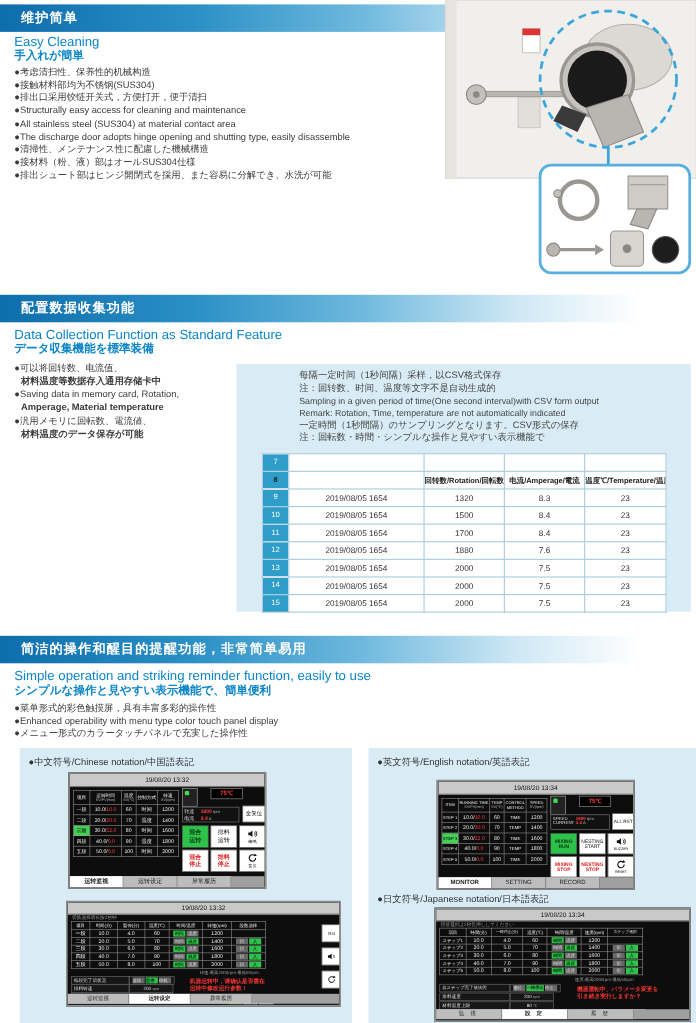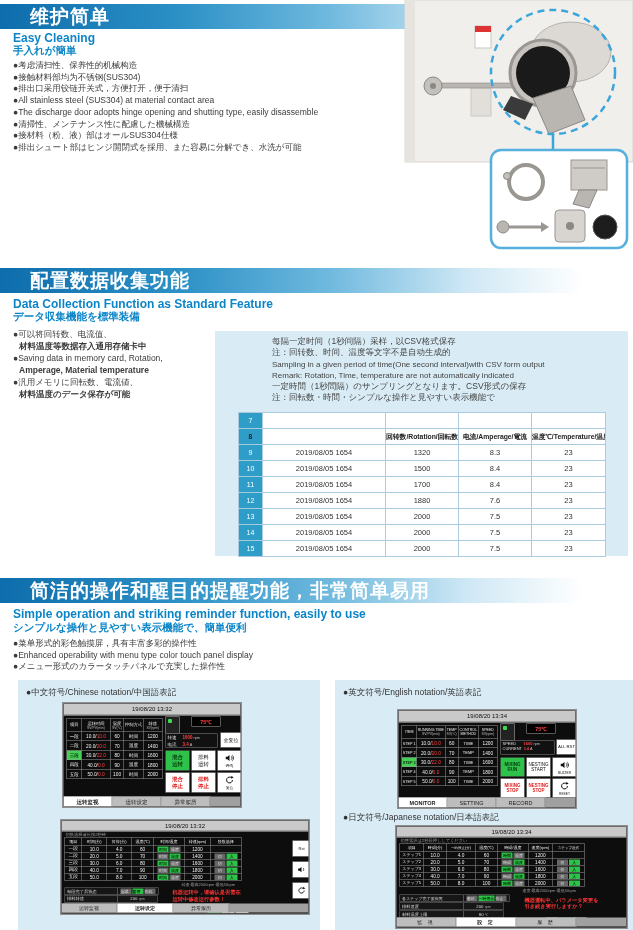--- a/index.html
+++ b/index.html
@@ -1,23 +1,23 @@
 <!DOCTYPE html>
 <html><head>
 <meta charset="utf-8">
 <style>
   html,body{margin:0;padding:0;background:#eee;}
   .page{position:relative;width:633px;height:930px;background:#fff;overflow:hidden;
         font-family:"Liberation Sans",sans-serif;color:#333;}
   .abs{position:absolute;}
   
   .banner{position:absolute;left:0;width:633px;height:25px;box-sizing:border-box;
-          padding-left:30px;color:#fff;font-weight:bold;font-size:19px;line-height:25px;letter-spacing:1px;
+          padding-left:19px;color:#fff;font-weight:bold;font-size:12px;line-height:25px;letter-spacing:1px;
           background:linear-gradient(90deg,#0e6dac 0%,#2b90c6 28%,#6fb9de 52%,#cfe8f5 74%,#ffffff 92%);}
-  .h-en{position:absolute;color:#0b85c8;font-weight:bold;font-size:12px;white-space:nowrap;}
+  .h-en{position:absolute;color:#0b85c8;font-weight:normal;font-size:12px;white-space:nowrap;}
   .h-ja{position:absolute;color:#0b85c8;font-weight:bold;font-size:10.5px;white-space:nowrap;}
   .bullets{position:absolute;margin:0;padding:0;list-style:none;font-size:8.5px;color:#3b3b3b;line-height:11.7px;white-space:nowrap;}
   .bullets li.cont{padding-left:6px;font-weight:bold;}
   
   .bluebox{position:absolute;background:#d9ecf6;}
   .notes{position:absolute;line-height:11.3px;color:#444;}
   .notes div{white-space:nowrap;}
   .notes .cn{font-size:8.5px;}
   .notes .en{font-size:8px;}
   
@@ -85,20 +85,21 @@
   <div class="banner" style="top:4px;">
     <span>维护简单</span>
   </div>
   <div class="h-en" style="left:13px;top:31px;">Easy Cleaning</div>
   <div class="h-ja" style="left:13px;top:44px;">手入れが簡単</div>
   <ul class="bullets" style="left:13px;top:60px;">
 
   <li>●考虑清扫性、保养性的机械构造</li>
       <li>●接触材料部均为不锈钢(SUS304)</li>
       <li>●排出口采用铰链开关式，方便打开，便于清扫</li>
+      <li>●Structurally easy access for cleaning and maintenance</li>
       <li>●All stainless steel (SUS304) at material contact area</li>
       <li>●The discharge door adopts hinge opening and shutting type, easily disassemble</li>
       <li>●清掃性、メンテナンス性に配慮した機械構造</li>
       <li>●接材料（粉、液）部はオールSUS304仕様</li>
       <li>●排出シュート部はヒンジ開閉式を採用、また容易に分解でき、水洗が可能</li>
     </ul>
 
   <svg class="abs" style="left:383px;top:0;" width="250" height="252" viewBox="0 0 250 252">
     <rect x="22" y="0" width="228" height="162" fill="#f1efec" stroke="#d8d5d1"></rect>
     <rect x="22" y="0" width="10" height="162" fill="#e7e4e0"></rect>

